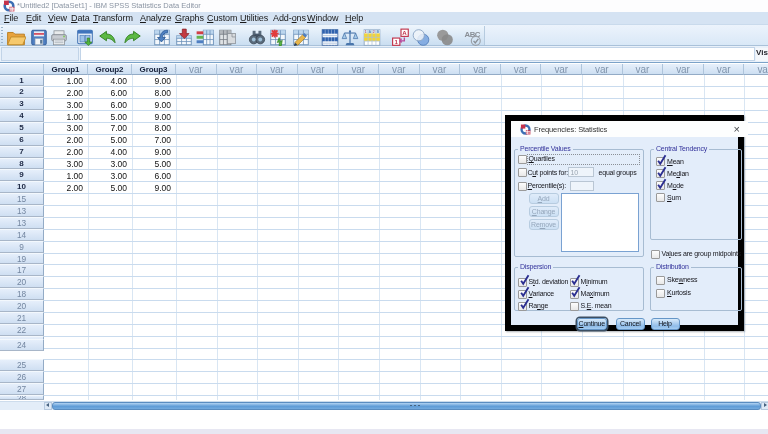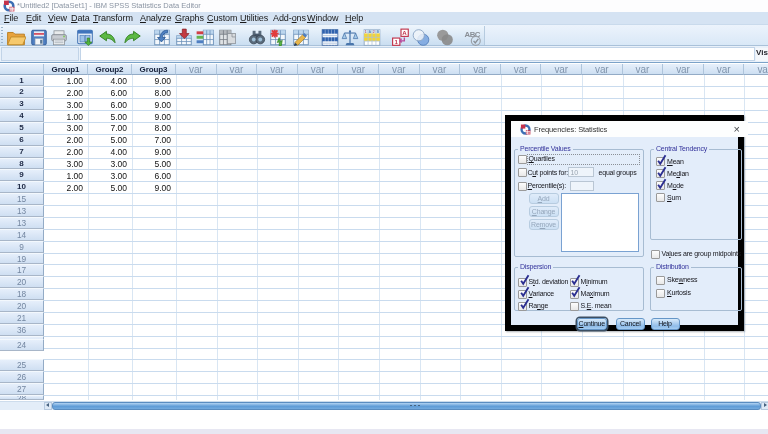--- a/index.html
+++ b/index.html
@@ -322,21 +322,21 @@
         <div class="rh empty" style="top:143.07px;height:11.87px;line-height:10.37px">13</div>
         <div class="rh empty" style="top:154.94px;height:11.87px;line-height:10.37px">13</div>
         <div class="rh empty" style="top:166.81px;height:11.87px;line-height:10.37px">14</div>
         <div class="rh empty" style="top:178.68px;height:11.87px;line-height:10.37px">9</div>
         <div class="rh empty" style="top:190.55px;height:11.87px;line-height:10.37px">19</div>
         <div class="rh empty" style="top:202.42px;height:11.87px;line-height:10.37px">17</div>
         <div class="rh empty" style="top:214.29px;height:11.87px;line-height:10.37px">20</div>
         <div class="rh empty" style="top:226.16px;height:11.87px;line-height:10.37px">18</div>
         <div class="rh empty" style="top:238.03px;height:11.87px;line-height:10.37px">20</div>
         <div class="rh empty" style="top:249.90px;height:11.87px;line-height:10.37px">21</div>
-        <div class="rh empty" style="top:261.77px;height:11.87px;line-height:10.37px">36</div>
+        <div class="rh empty" style="top:261.77px;height:11.87px;line-height:10.37px">22</div>
         <div class="rh empty" style="top:273.64px;height:11.87px;line-height:10.37px">23</div>
         <div class="rh empty" style="top:277px;height:11.87px;line-height:10.37px">24</div>
         <div class="rh empty" style="top:297.38px;height:11.87px;line-height:10.37px">25</div>
         <div class="rh empty" style="top:309.25px;height:11.87px;line-height:10.37px">26</div>
         <div class="rh empty" style="top:321.12px;height:11.87px;line-height:10.37px">27</div>
         <div class="rh empty" style="top:332.99px;height:5.51px;line-height:4.01px">28</div>
       </div>
     <div id="datacells">
         <div class="dcell" style="left:44px;top:14.00px;width:39px">1.00</div>
         <div class="dcell" style="left:88px;top:14.00px;width:39px">4.00</div>

